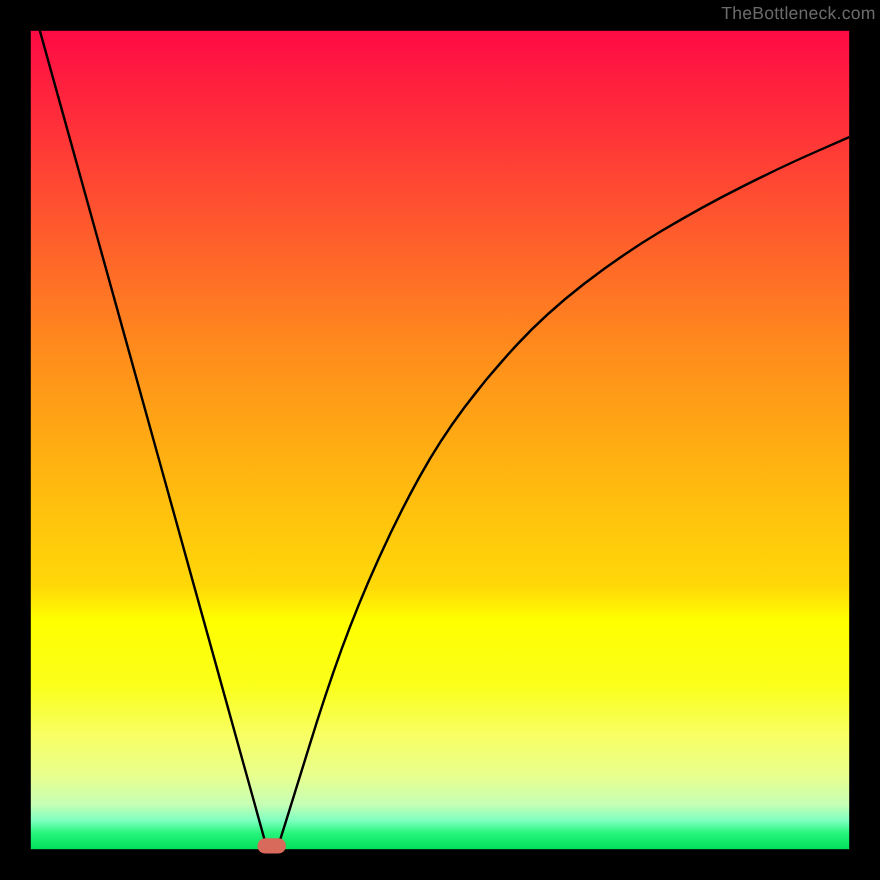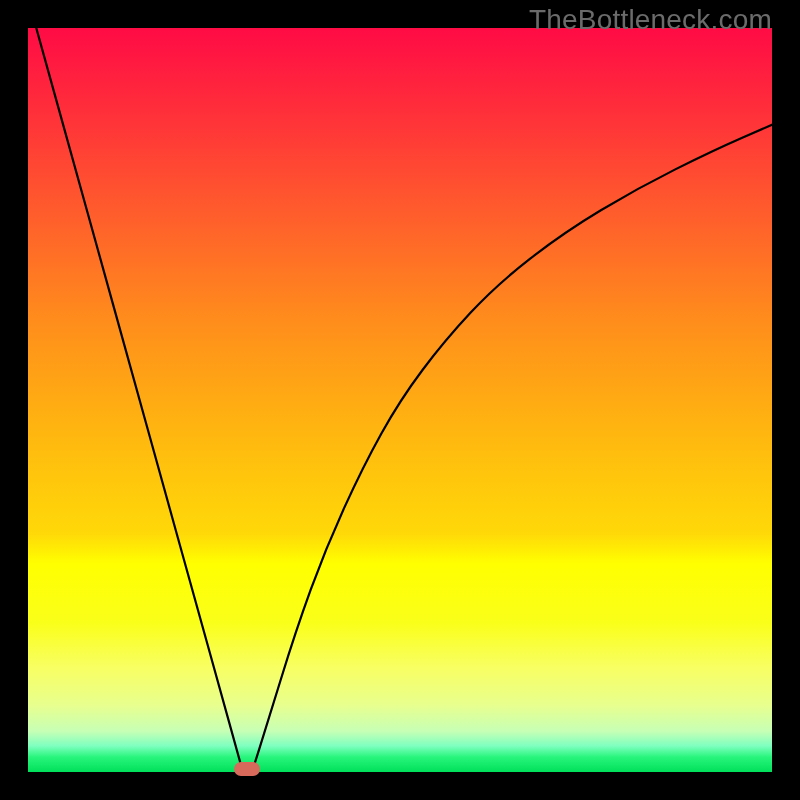--- a/index.html
+++ b/index.html
@@ -29,23 +29,23 @@
       #e8ff8e 91%,
       #c7ffb5 94.5%,
       #7effc0 96.5%,
       #28f57c 98%,
       #00e05a 100%
     );
   }
   .watermark {
     position: absolute;
     top: 4px;
-    right: 28px;
+    right: 4px;
     font-family: Arial, Helvetica, sans-serif;
-    font-size: 28px;
+    font-size: 16px;
     color: #6b6b6b;
     font-weight: 500;
     letter-spacing: 0.2px;
   }
   svg.curve {
     position: absolute;
     left: 0;
     top: 0;
     width: 744px;
     height: 744px;

